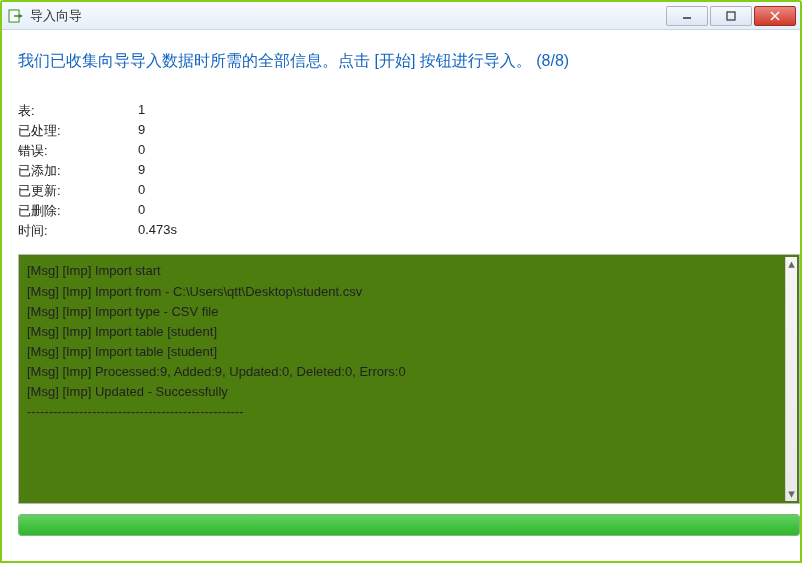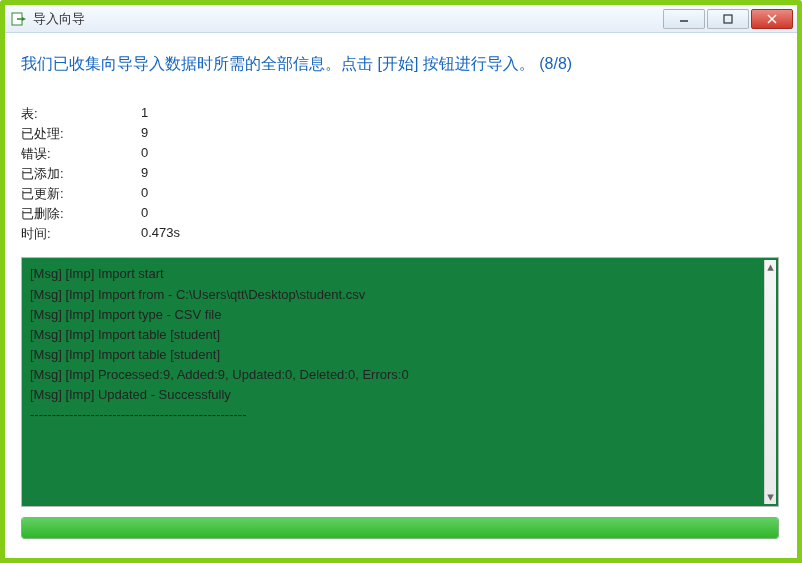--- a/index.html
+++ b/index.html
@@ -8,21 +8,21 @@
     font-family: "Microsoft YaHei", "Segoe UI", Tahoma, sans-serif;
     font-size: 13px;
     background: #fff;
     width: 802px;
     height: 563px;
     overflow: hidden;
   }
   .window {
     width: 802px;
     height: 563px;
-    border: 5px solid #84cc16;
+    border: 2px solid #84cc16;
     border-radius: 3px 3px 0 0;
     background: #fff;
     display: flex;
     flex-direction: column;
     position: relative;
   }
   .titlebar {
     height: 28px;
     background: linear-gradient(#f7fbff, #e6eef7);
     border-bottom: 1px solid #c7d6e9;
@@ -60,21 +60,21 @@
     cursor: default;
   }
   .winbtn.close {
     background: linear-gradient(#e98a82,#d0392a);
     border-color: #a12c20;
     color: #fff;
   }
   .winbtn svg { width:10px; height:10px; }
   .content {
     flex: 1;
-    padding: 14px 18px 0 16px;
+    padding: 14px 0 0 16px;
     display:flex;
     flex-direction:column;
     overflow:hidden;
   }
   .headline {
     color: #1565c0;
     font-size: 16px;
     margin: 6px 0 30px 0;
     line-height: 1.4;
   }
@@ -83,21 +83,21 @@
     grid-template-columns: 120px 1fr;
     row-gap: 2px;
     font-size: 13px;
     color: #222;
     margin-bottom: 14px;
   }
   .stats .label { color:#222; }
   .stats .val { color:#222; }
   .logbox {
     border: 1px solid #b9b9b9;
-    background: #15803d;
+    background: #4d7c0f;
     height: 250px;
     padding: 6px 8px;
     font-size: 13px;
     color: #222;
     line-height: 1.55;
     position: relative;
     overflow: hidden;
   }
   .logbox .scrollbar {
     position:absolute;

